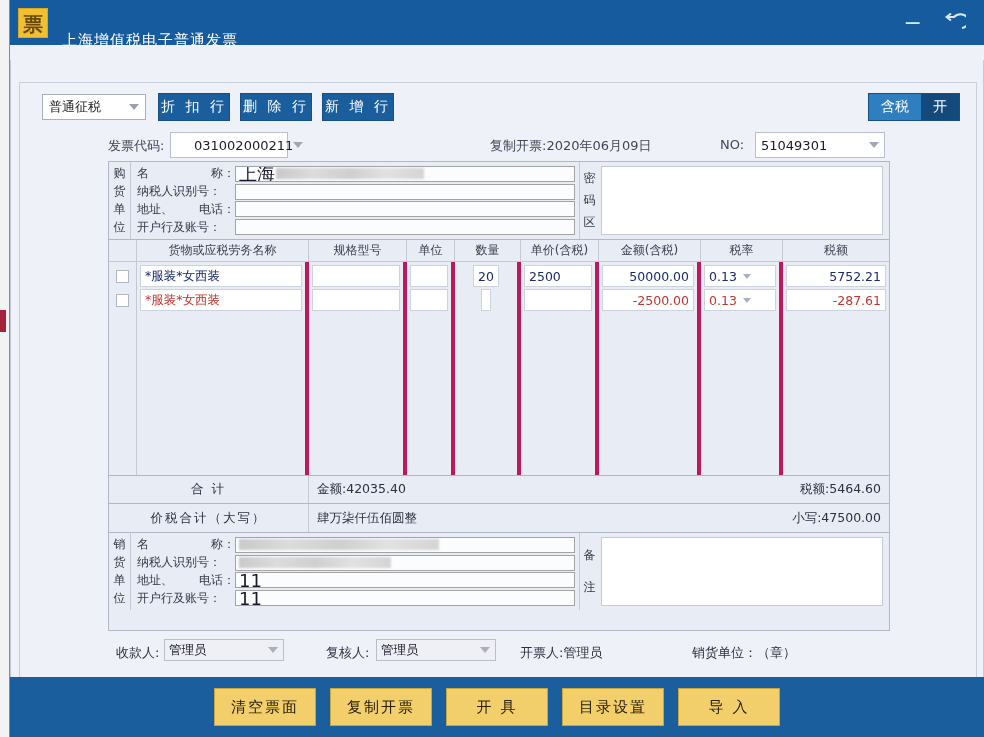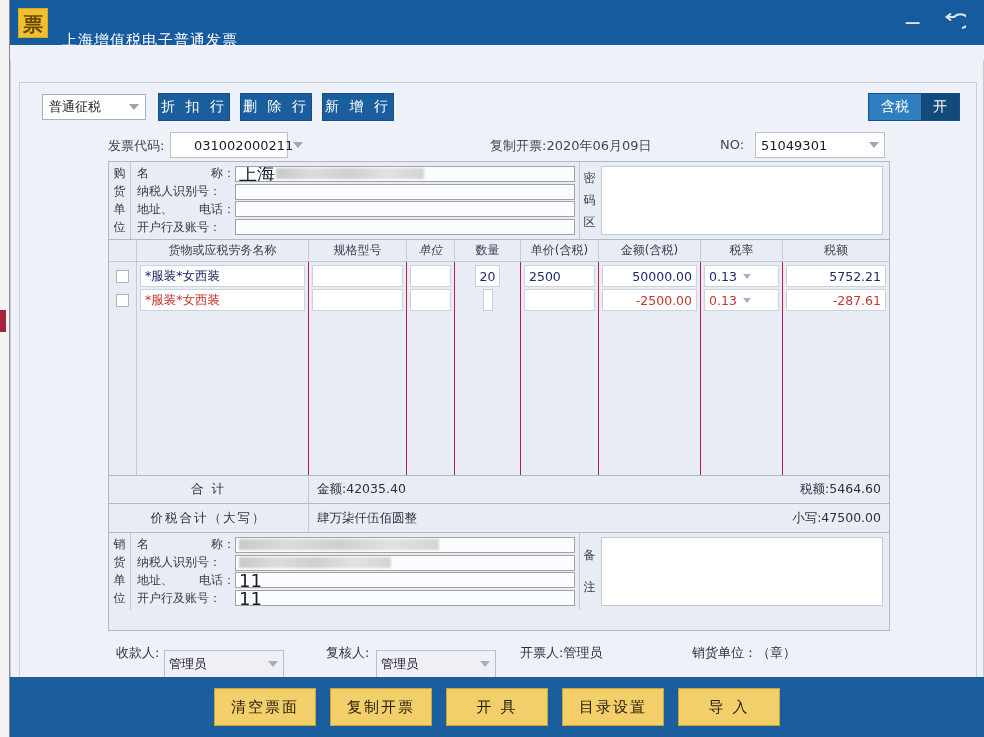--- a/index.html
+++ b/index.html
@@ -211,21 +211,21 @@
     background: #e8ecf4;
   }
   .ith > div {
     display: flex; align-items: center; justify-content: center;
     font-size: 12px; color: #3a4150;
     border-right: 1px solid #c3c9d5;
   }
   .ith > div:last-child { border-right: none; }
   .ibody { flex: 1; display: flex; }
   .icol {
-    border-right: 1px solid #be185d;
+    border-right: 4px solid #be185d;
     display: flex; flex-direction: column;
     padding-top: 2px;
   }
   .icol:last-child { border-right: none; }
   .cell {
     height: 22px; margin: 1px 3px;
     background: #ffffff; border: 1px solid #ccd2de;
     display: flex; align-items: center;
     font-size: 12.5px; padding: 0 4px;
     overflow: hidden; white-space: nowrap;
@@ -247,21 +247,21 @@
   }
   .chkbox {
     width: 13px; height: 13px; margin: 6px 0 5px 0;
     background: #ffffff; border: 1px solid #aeb5c3;
   }
   .ith .chkhead { width: 28px; flex: none; }
 
   
   .w-name  { width: 172px; }
   .w-spec  { width: 98px; }
-  .w-unit  { width: 48px; font-style: italic; }
+  .w-unit  { width: 48px; }
   .w-qty   { width: 66px; align-items: center; }
   .w-price { width: 78px; }
   .w-amt   { width: 102px; }
   .w-rate  { width: 82px; }
   .w-tax   { width: 106px; }
 
   
   .trow {
     display: flex; height: 28px; width: 100%;
     border-bottom: 1px solid #b0b8c6;
@@ -280,24 +280,24 @@
   }
   .trow .tright { margin-left: auto; }
 
   
   .sigrow {
     position: absolute; left: 88px; top: 556px; width: 782px; height: 26px;
     font-size: 13px; color: #2b3140;
   }
   .sig-lab { position: absolute; top: 5px; }
   .sig-sel {
-    position: absolute; top: 0; height: 28px;
+    position: absolute; top: 0; height: 22px;
     background: #eef0f5; border: 1px solid #b9bfcc;
     display: flex; align-items: center; padding-left: 4px;
-    font-size: 12.5px; color: #1a1a2a; margin-top: 11px;
+    font-size: 12.5px; color: #1a1a2a;
   }
   .sig-sel .caret {
     margin-left: auto; margin-right: 5px;
     border-left: 5px solid transparent; border-right: 5px solid transparent;
     border-top: 6px solid #a8b0c0;
   }
 
   
   .actionbar {
     position: absolute; left: 10px; top: 677px; width: 974px; height: 60px;

